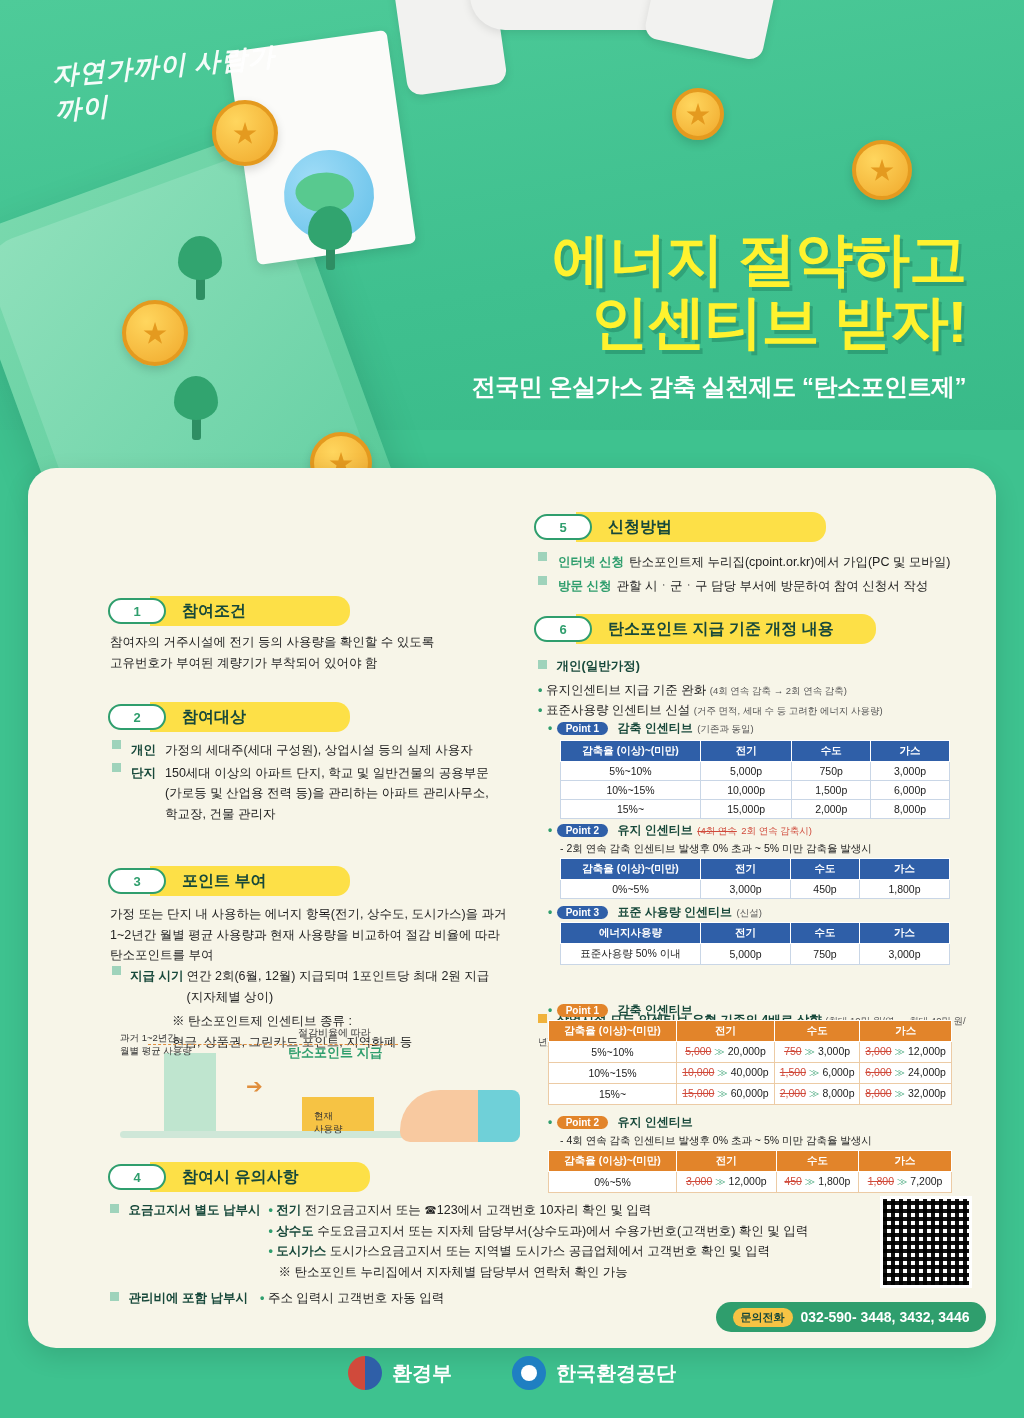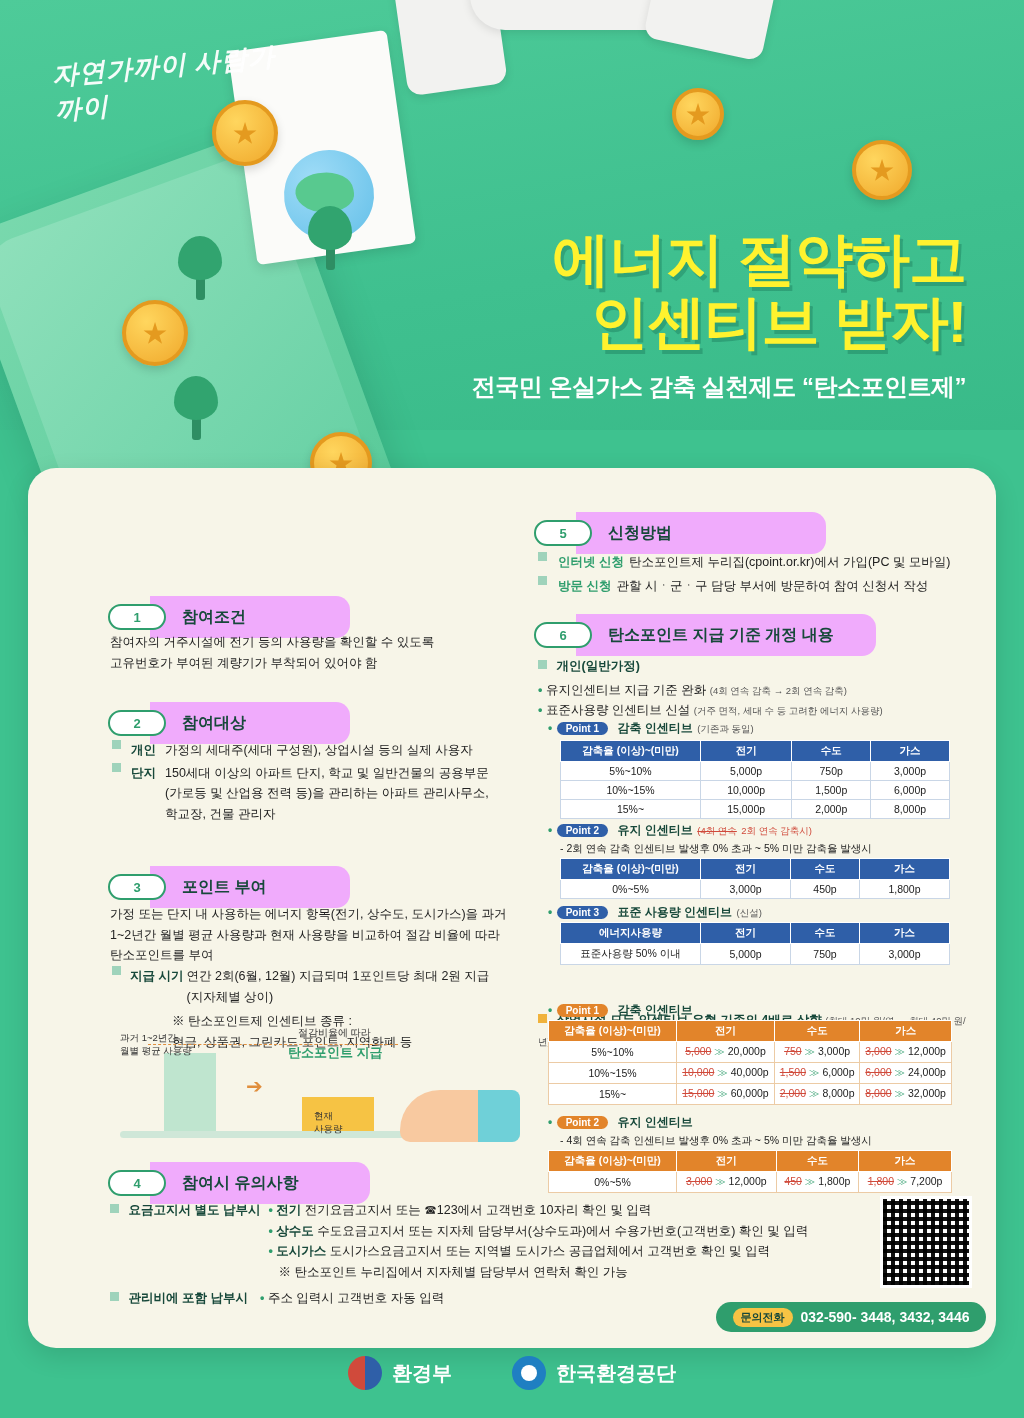--- a/index.html
+++ b/index.html
@@ -94,21 +94,21 @@
   
   .sec {
     display:flex; align-items:center; gap:0; position:absolute;
   }
   .sec .num {
     width:58px; height:26px; background:#ffffff; border:2px solid #2f9e6d;
     border-radius:14px; color:#2f9e6d; font-weight:bold; font-size:13px;
     display:flex; align-items:center; justify-content:center; z-index:2;
   }
   .sec .bar {
-    height:42px; background:#f0abfc; border-radius:0 14px 14px 0;
+    height:30px; background:#fde047; border-radius:0 14px 14px 0;
     margin-left:-16px; padding:0 26px 0 32px;
     display:flex; align-items:center; color:#17483a; font-weight:bold; font-size:16px;
   }
   .body-text { position:absolute; font-size:12.5px; color:#222; line-height:1.65; }
   .bullet-sq { display:inline-block; width:9px; height:9px; background:#9fd3bb; margin-right:6px; vertical-align:1px;}
   .bullet-sq.org { background:#f0b23c; }
   .lbl { color:#17483a; font-weight:bold; }
   .dot { color:#2f9e6d; font-weight:bold; }
   
   table { border-collapse:collapse; font-size:10.5px; }

